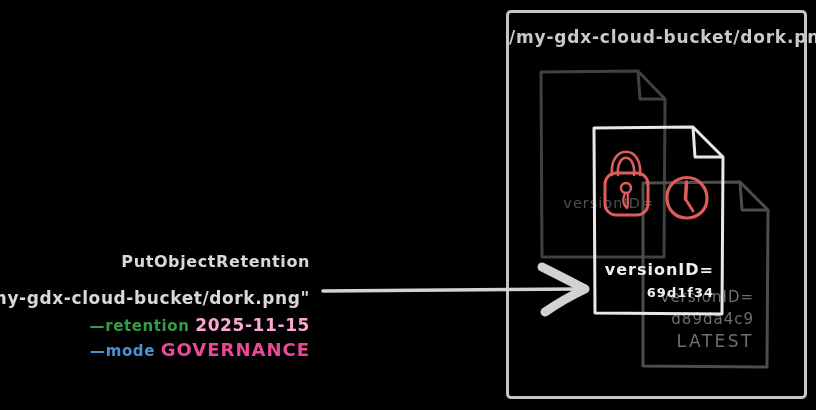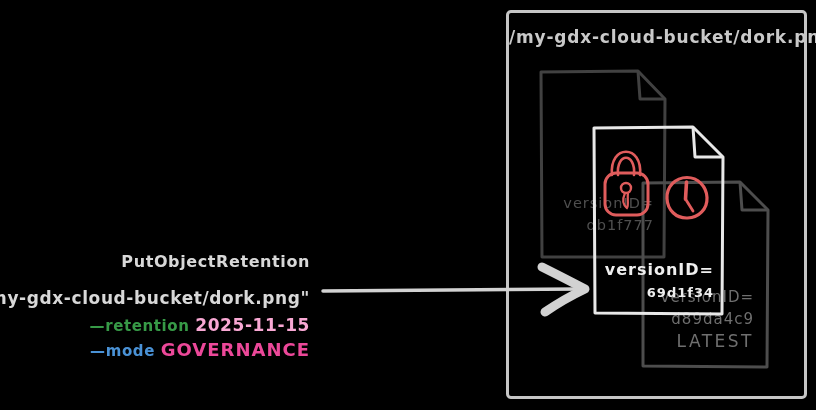--- a/index.html
+++ b/index.html
@@ -60,21 +60,20 @@
   <div class="panel">
     <div class="panel-title">/my-gdx-cloud-bucket/dork.png</div>
   </div>
 
   <svg class="doc-svg" style="left:537px;top:68px;z-index:1;" width="132" height="192" viewBox="0 0 132 192">
     <path d="M 4,4 L 101,3 L 128,31 L 127,189 L 5,189 Z" fill="none" stroke="#414141" stroke-width="3" stroke-linejoin="round"></path>
     <path d="M 101,3 L 103,31 L 128,31" fill="none" stroke="#414141" stroke-width="3" stroke-linejoin="round"></path>
   </svg>
   <div class="doc-text doc1-text">
     <div>versionID=</div>
-    <div>db1f777</div>
   </div>
 
   <svg class="doc-svg" style="left:639px;top:179px;z-index:3;" width="133" height="191" viewBox="0 0 133 191">
     <path d="M 4,4 L 101,3 L 129,31 L 128,188 L 4,187 Z" fill="none" stroke="#4d4d4d" stroke-width="3" stroke-linejoin="round"></path>
     <path d="M 101,3 L 103,31 L 129,31" fill="none" stroke="#4d4d4d" stroke-width="3" stroke-linejoin="round"></path>
   </svg>
   <div class="doc-text doc3-text">
     <div>versionID=</div>
     <div>d89da4c9</div>
     <div class="latest">LATEST</div>

